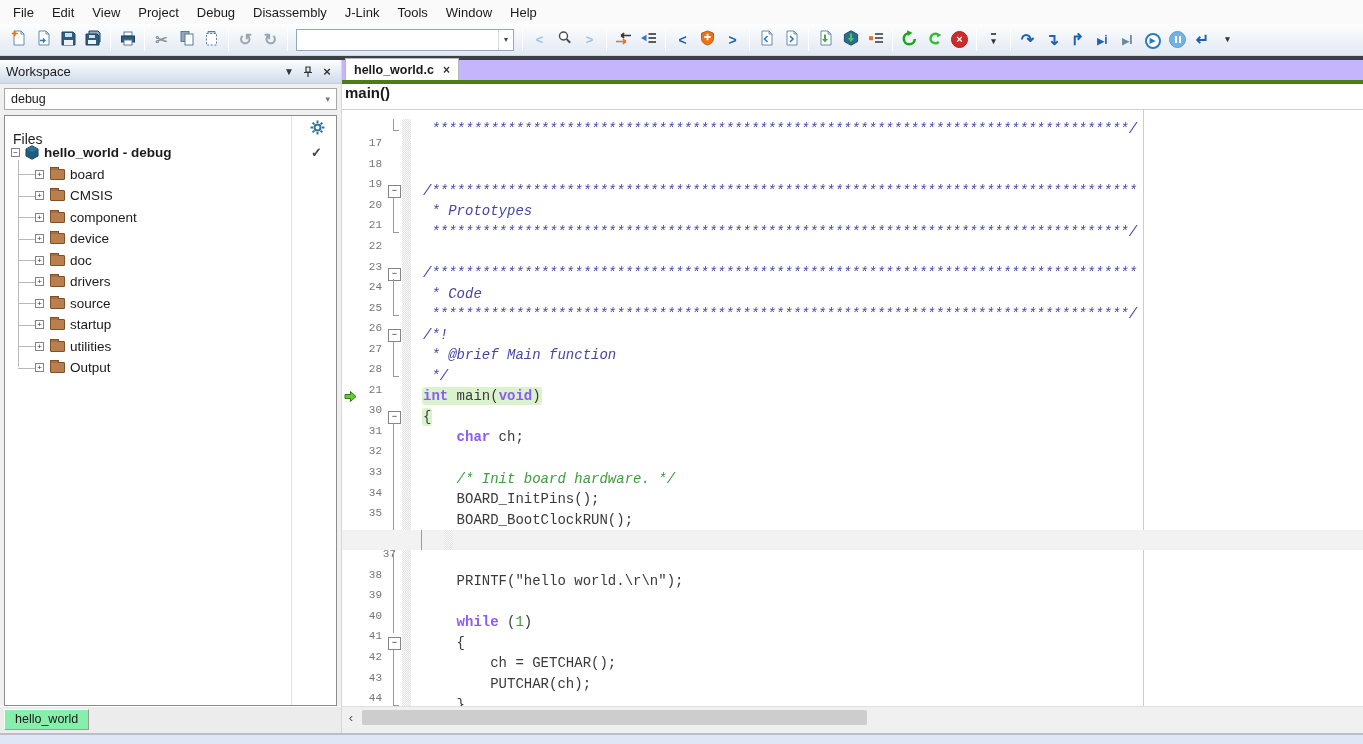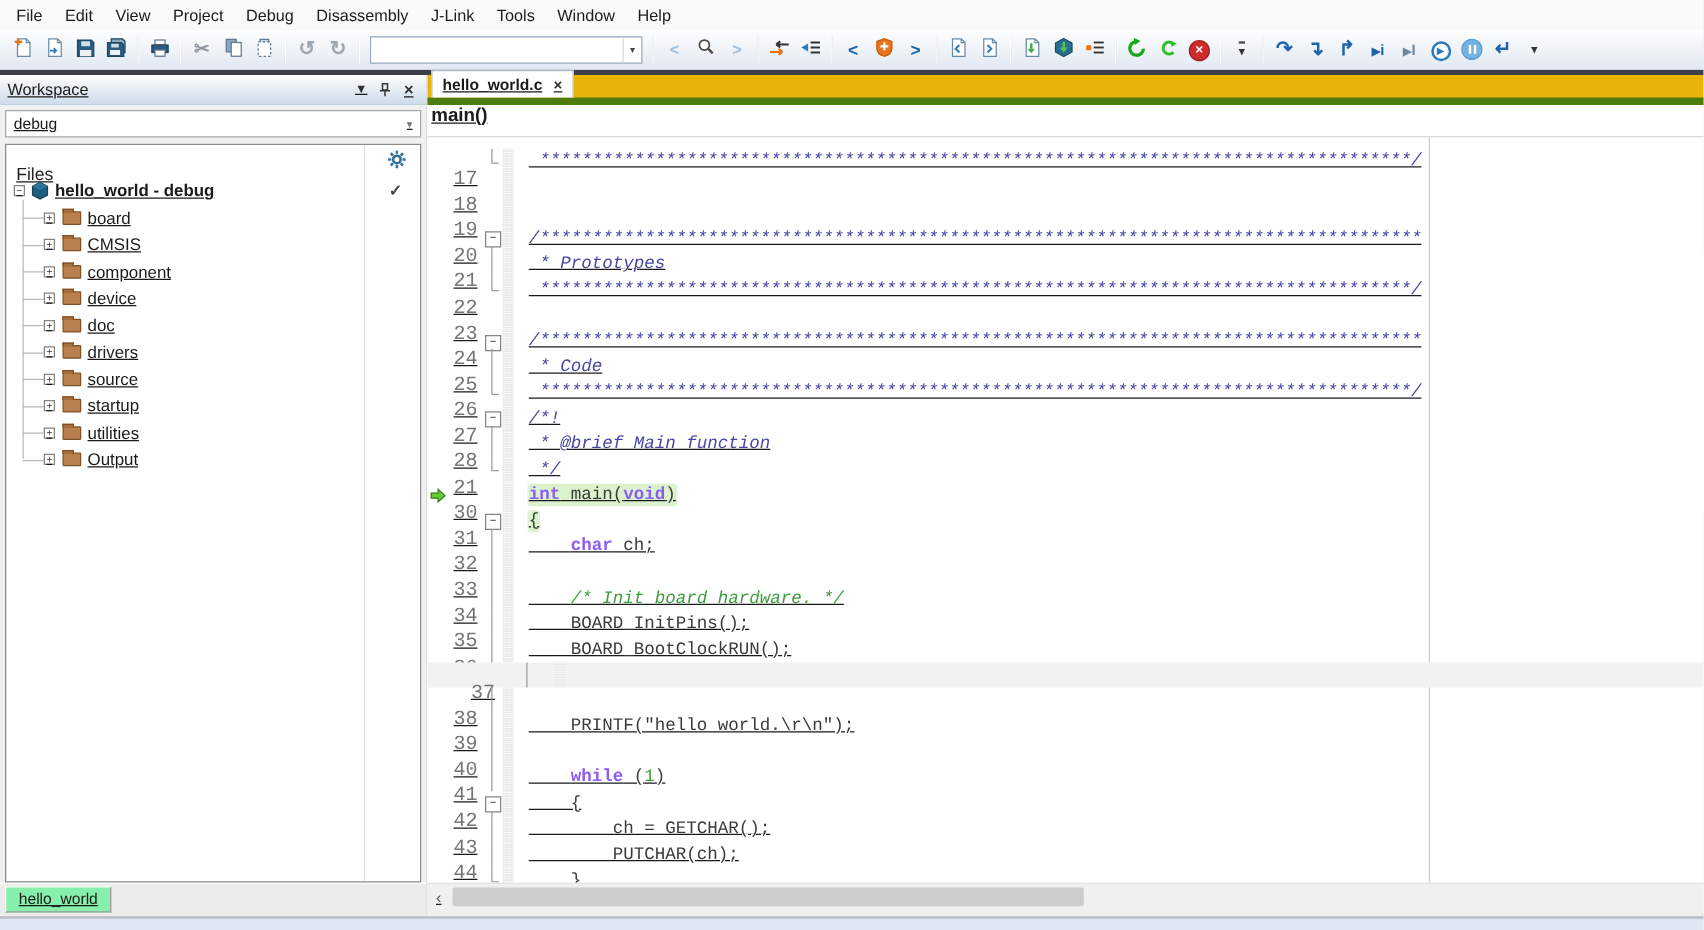--- a/index.html
+++ b/index.html
@@ -20,21 +20,21 @@
   .tb-glyph{font-weight:bold;line-height:1;}
   .circ{width:17px;height:17px;border-radius:50%;display:inline-flex;align-items:center;justify-content:center;}
   #find-combo{display:flex;align-items:center;width:218px;height:22px;background:#fff;
               border:1px solid #93a8c0;margin:0 4px;flex:none;}
   #find-combo input{flex:1;border:none;outline:none;height:18px;font:12px "Liberation Sans",sans-serif;min-width:0;}
   #find-combo .combo-arrow{width:15px;height:20px;border-left:1px solid #d4dbe4;display:flex;
               align-items:center;justify-content:center;font-size:8px;color:#444;}
   #darkstrip{height:4px;background:#3c4046;}
 
   
-  #main{position:absolute;top:60px;left:0;right:0;bottom:11px;display:flex;text-decoration:underline;}
+  #main{position:absolute;top:60px;left:0;right:0;bottom:11px;display:flex;}
 
   
   #workspace{width:342px;flex:none;background:#f0f0f0;display:flex;flex-direction:column;border-right:1px solid #d7d7d7;}
   #ws-title{height:24px;background:linear-gradient(#fcfdfe,#cfdcea);display:flex;align-items:center;
             padding:0 6px;border-bottom:1px solid #c3cedb;}
   #ws-title .t{flex:1;}
   .ws-tbtn{width:16px;height:16px;display:inline-flex;align-items:center;justify-content:center;
            font-size:10px;color:#333;margin-left:3px;}
   #ws-combo{margin:4px 4px 2px 4px;height:22px;background:#fff;border:1px solid #a8a8a8;display:flex;
             align-items:center;padding:0 6px;font-size:12.5px;}
@@ -59,35 +59,35 @@
   .folder{width:15px;height:11px;background:#b97f4e;border:1px solid #7e5226;border-radius:1px;
           position:relative;margin-left:6px;flex:none;}
   .folder::before{content:"";position:absolute;top:-3px;left:-1px;width:7px;height:2px;background:#a86f3e;
           border:1px solid #7e5226;border-bottom:none;}
   #ws-bottom{height:27px;background:#ececec;border-top:1px solid #ffffff;display:flex;align-items:flex-start;padding:2px 0 0 4px;}
   #ws-tab{background:#86efac;border:1px solid #9a9a9a;border-top-color:#fff;border-left-color:#fff;
           padding:2px 10px 3px 10px;font-size:12.5px;}
 
   
   #editor{flex:1;display:flex;flex-direction:column;background:#fff;min-width:0;}
-  #tabbar{height:24px;background:#eab308;display:flex;align-items:flex-end;padding-left:3px;
-          border-bottom:6px solid #4d7c0f;flex:none;}
+  #tabbar{height:24px;background:#c4b5fd;display:flex;align-items:flex-end;padding-left:3px;
+          border-bottom:4px solid #4d7c0f;flex:none;}
   #etab{background:#fff;border:1px solid #b4bac2;border-bottom:none;height:22px;display:flex;align-items:center;
         padding:0 8px;font-weight:bold;font-size:12.5px;}
   #etab .close{margin-left:9px;font-weight:bold;color:#333;font-size:12px;}
   #funcbar{height:26px;background:#fff;border-bottom:1px solid #d0d0d0;display:flex;align-items:flex-start;
            padding-left:3px;font-weight:bold;font-size:15px;flex:none;}
   #code{flex:1;position:relative;background:#fff;overflow:hidden;
         font-family:"Liberation Mono","DejaVu Sans Mono",monospace;font-size:14px;}
   #marginline{position:absolute;left:801px;top:0;bottom:0;width:1px;background:#cccccc;z-index:0;}
   #codelines{position:relative;padding-top:9px;z-index:1;}
   .cl{height:20.55px;display:flex;align-items:center;white-space:pre;position:relative;}
   .cl.caret-row{background:#f2f2f2;gap:14px;}
   .gut-arrow{width:16px;flex:none;height:100%;display:flex;align-items:center;justify-content:center;}
-  .gut-num{width:27px;flex:none;text-align:right;color:#757575;font-size:16px;padding-right:3px;margin-top:28px;}
+  .gut-num{width:27px;flex:none;text-align:right;color:#757575;font-size:11px;padding-right:3px;margin-top:28px;}
   .fold{position:relative;width:17px;flex:none;height:100%;}
   .f-line::before{content:"";position:absolute;left:8px;top:0;height:100%;width:1px;background:#9a9a9a;}
   .f-end::before{content:"";position:absolute;left:8px;top:0;height:52%;width:1px;background:#9a9a9a;}
   .f-end::after{content:"";position:absolute;left:8px;top:52%;width:6px;height:1px;background:#9a9a9a;}
   .f-box::before{content:"−";position:absolute;left:3px;top:50%;margin-top:-5.5px;width:11px;height:11px;
                  border:1px solid #848484;background:#fff;font:9px/9px "Liberation Sans",sans-serif;
                  text-align:center;color:#222;}
   .f-box::after{content:"";position:absolute;left:8px;top:calc(50% + 6px);bottom:0;width:1px;background:#9a9a9a;}
   .dither{width:9px;flex:none;height:100%;
           background:conic-gradient(#e3e3e3 25%,#f8f8f8 0 50%,#e3e3e3 0 75%,#f8f8f8 0) 0 0/2px 2px;}

